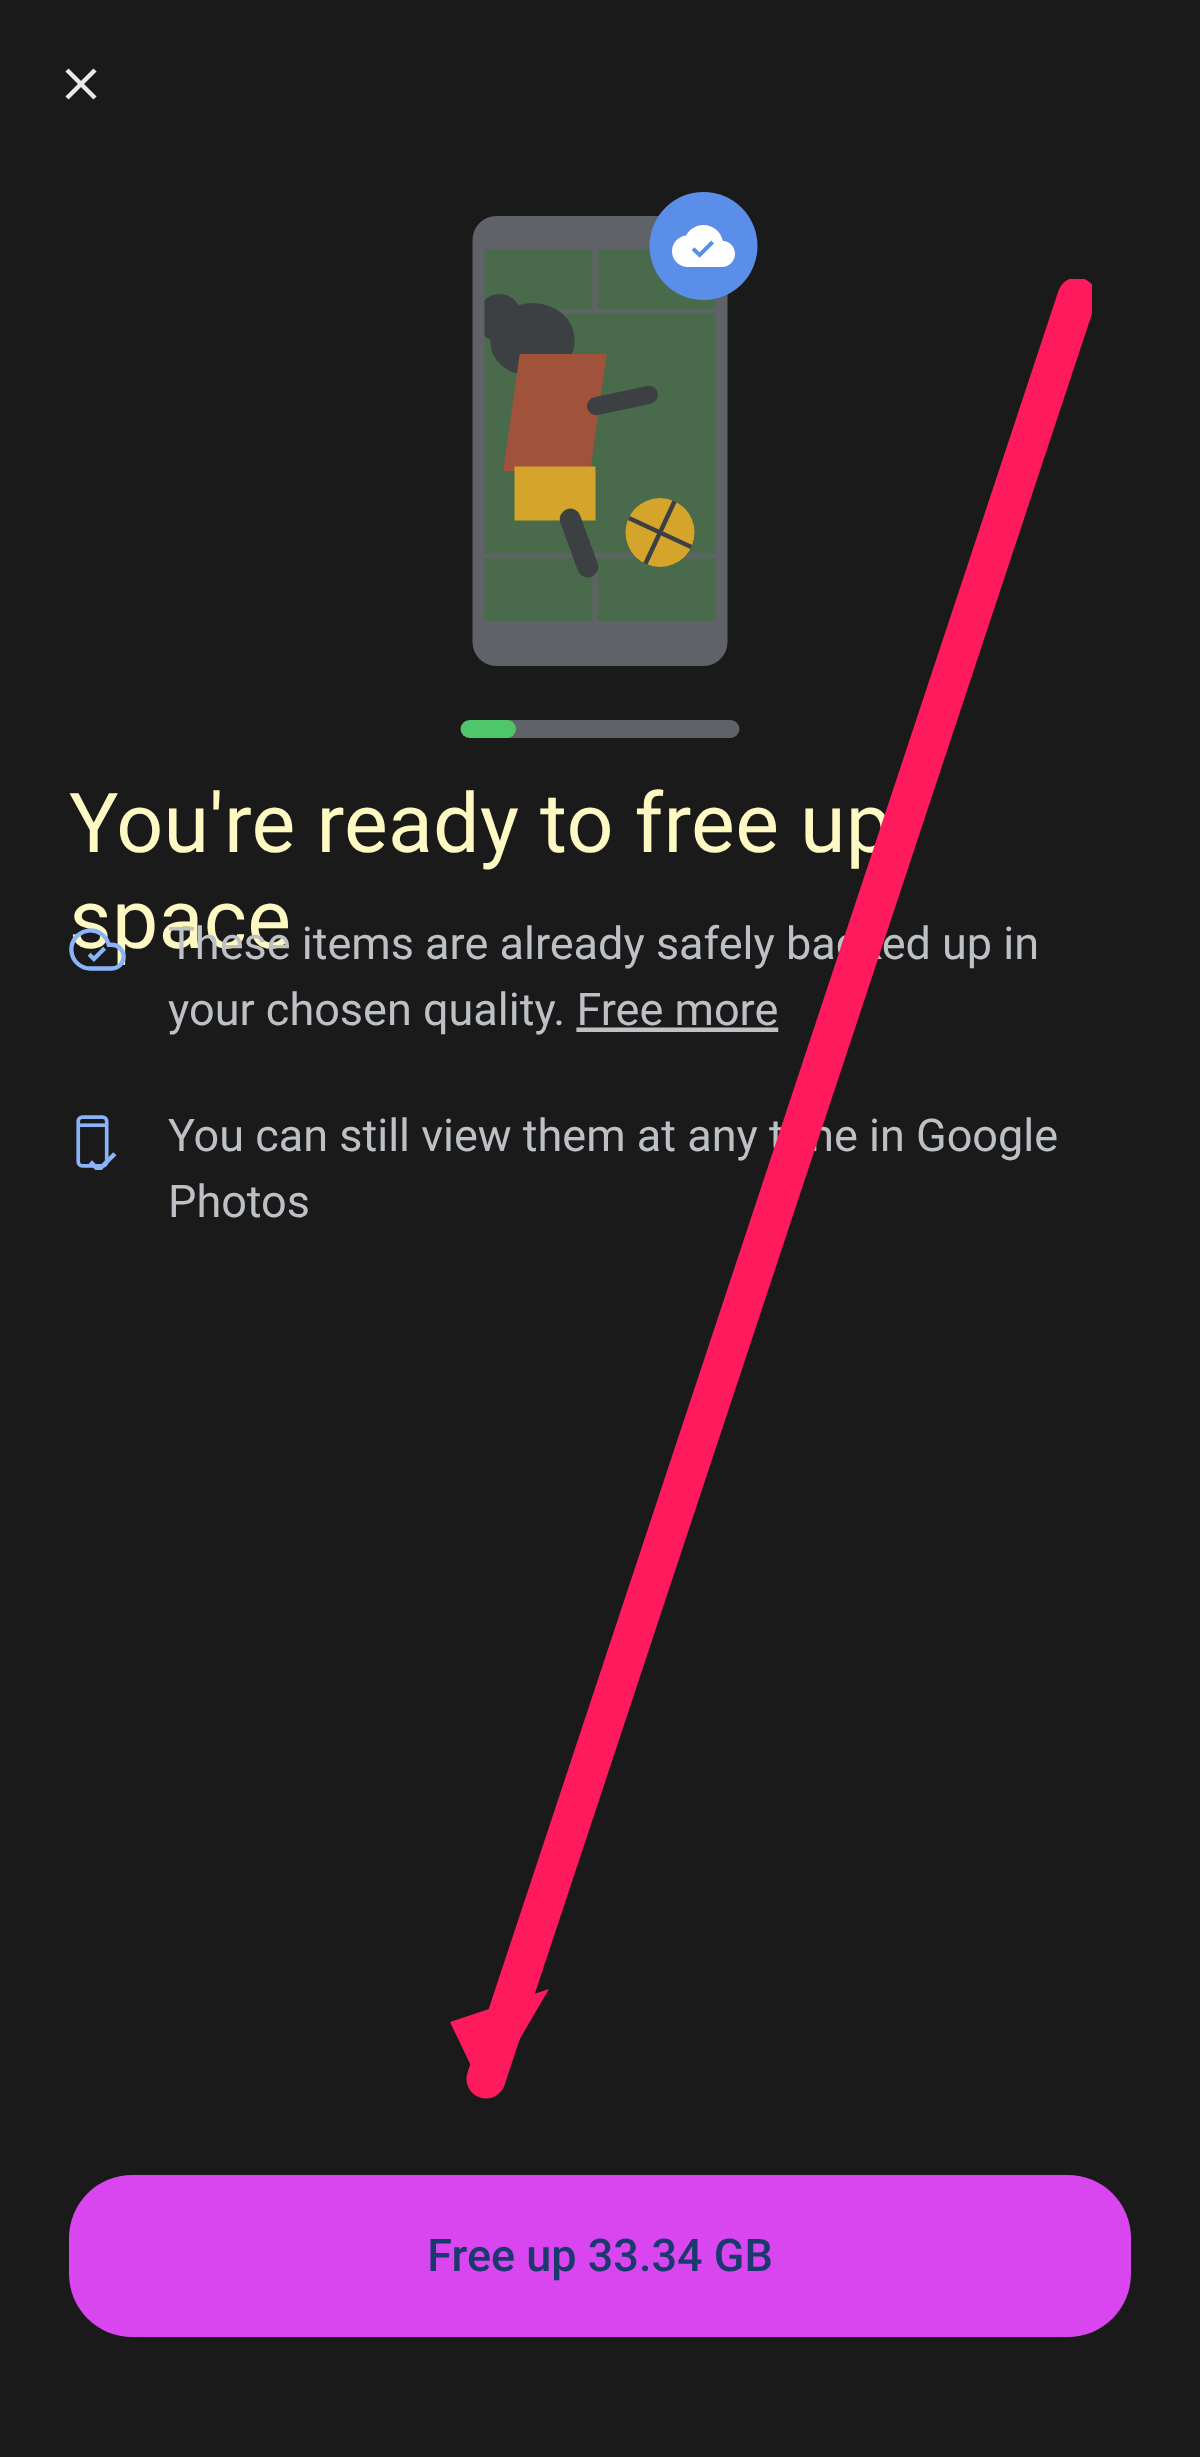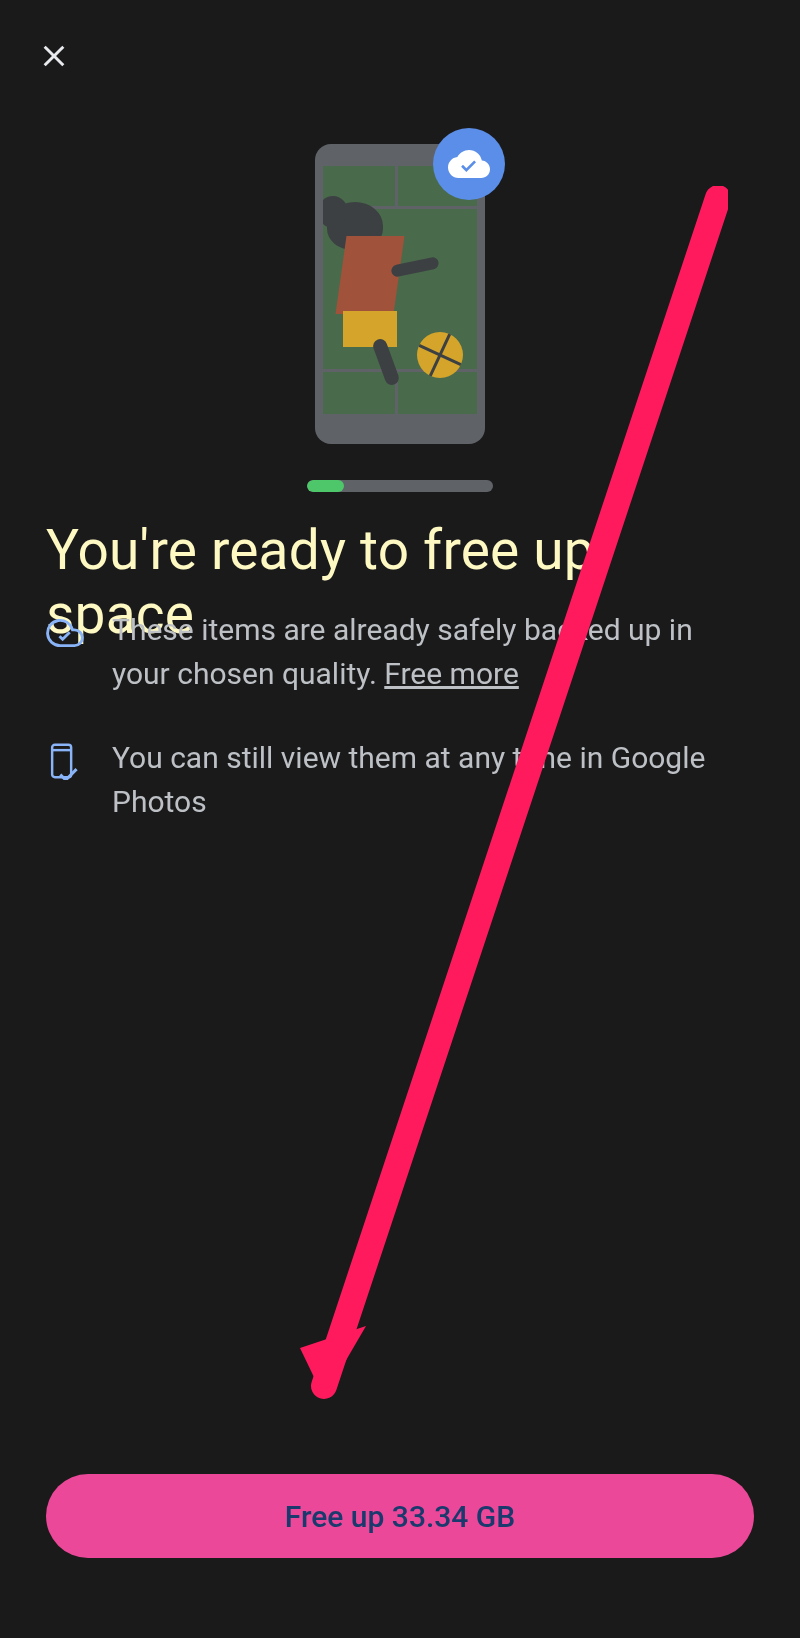--- a/index.html
+++ b/index.html
@@ -124,22 +124,22 @@
     .learn-more {
       text-decoration: underline;
       color: #bdc1c6;
       cursor: pointer;
     }
     .cta-button {
       position: absolute;
       bottom: 80px;
       left: 46px;
       right: 46px;
-      height: 84px;
-      background: #ec4899;
+      height: 108px;
+      background: #d946ef;
       border-radius: 42px;
       display: flex;
       align-items: center;
       justify-content: center;
       font-size: 30px;
       font-weight: 500;
       color: #1a3a6e;
       cursor: pointer;
     }
     .annotation-arrow {

